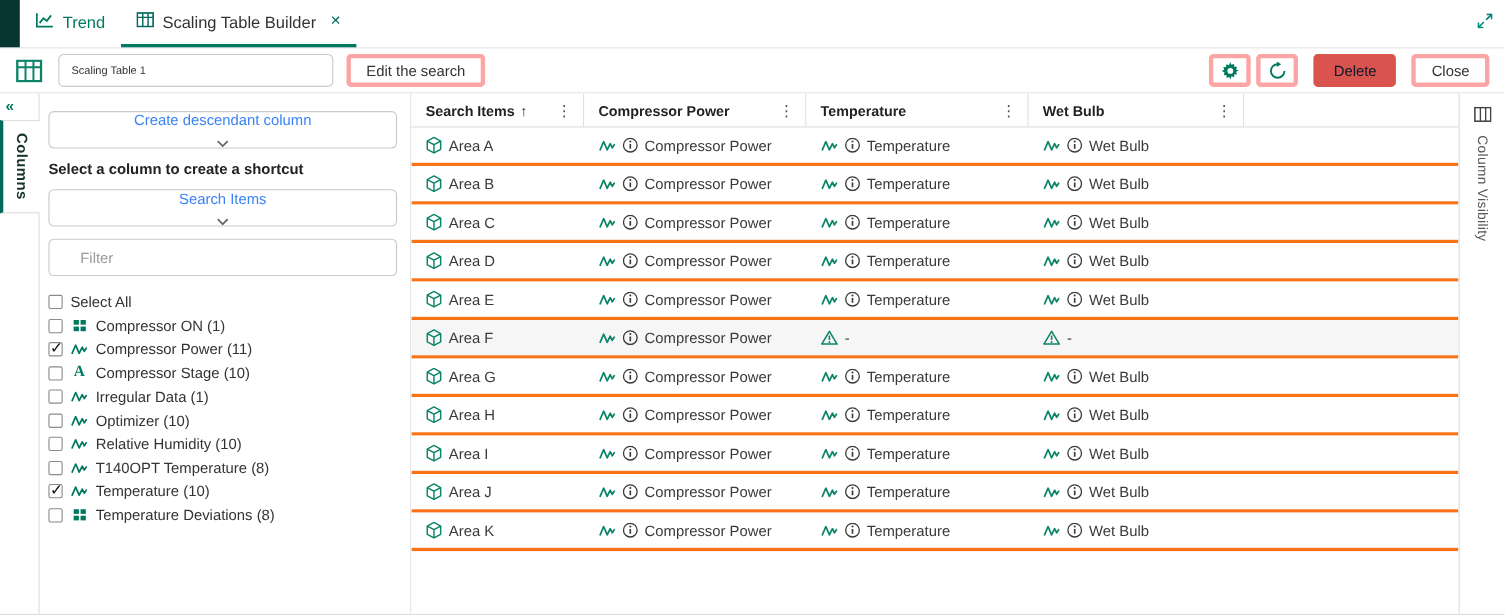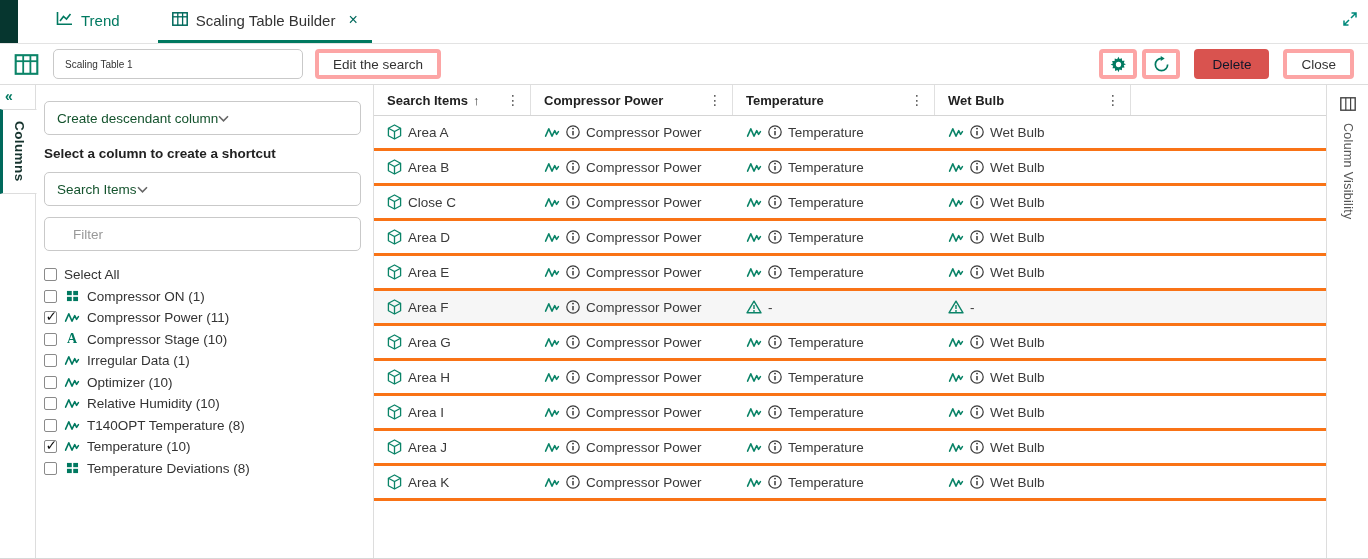--- a/index.html
+++ b/index.html
@@ -3,21 +3,21 @@
 <meta charset="utf-8">
 <style>
   * { box-sizing: border-box; margin: 0; padding: 0; }
   html,body { background:#fff; }
   body { font-family: "Liberation Sans", "DejaVu Sans", sans-serif; }
   .app { width:1368px; height:559px; background:#fff; overflow:hidden; position:relative; color:#333; font-size:13.5px; border-bottom:1px solid #d8d8d8; }
 
   
   .tabbar { height:44px; display:flex; align-items:stretch; border-bottom:1px solid #e3e3e3; position:relative; background:#fff; }
   .corner-block { width:18px; background:#06362f; flex:none; }
-  .tab { display:flex; align-items:center; gap:8px; padding:0 14px; font-size:15px; cursor:pointer; border-bottom:3px solid transparent;margin-left:24px; }
+  .tab { display:flex; align-items:center; gap:8px; padding:0 14px; font-size:15px; cursor:pointer; border-bottom:3px solid transparent; }
   .tab.trend { color:#007960; }
   .tab.trend .ticon { color:#007960; }
   .tab.active { border-bottom-color:#007960; color:#333; }
   .tab.active .ticon { color:#00695c; }
   .close-x { margin-left:5px; color:#00695c; font-size:16px; line-height:1; cursor:pointer; }
   .expand-btn { position:absolute; right:11px; top:12px; color:#00897b; cursor:pointer; display:flex; }
 
   
   .toolbar { height:41px; display:flex; align-items:center; gap:12px; padding:0 14px; border-bottom:1px solid #ddd; background:#fff; }
   .grid-logo { color:#0b8468; display:flex; margin-right:2px; }
@@ -32,21 +32,21 @@
   .content { display:flex; height:474px; }
 
   
   .left-rail { width:36px; flex:none; position:relative; border-right:1px solid #ddd; background:#fff; }
   .collapse { color:#007960; font-size:14px; font-weight:bold; padding:3px 0 0 5px; cursor:pointer; }
   .side-tab { position:absolute; top:24px; left:0; width:37px; background:#fff; border:1px solid #ddd; border-left:3px solid #00695c; border-right-color:#fff; padding:11px 0; display:flex; justify-content:center; z-index:2; cursor:pointer; }
   .side-tab span { writing-mode:vertical-rl; font-size:13.5px; font-weight:bold; color:#16332d; letter-spacing:0.4px; }
 
   
   .sidebar { width:338px; flex:none; border-right:1px solid #ddd; padding:16px 12px 12px 8px; display:flex; flex-direction:column; gap:11px; background:#fff; }
-  .select { height:34px; border:1px solid #c9c9c9; border-radius:5px; display:flex; align-items:center; padding:0 12px; font-size:13.5px; color:#14532d; background:#fff; cursor:pointer; }
+  .select { height:34px; border:1px solid #c9c9c9; border-radius:5px; display:flex; align-items:center; justify-content:space-between; padding:0 12px; font-size:13.5px; color:#3b82f6; background:#fff; cursor:pointer;flex-direction:column; }
   .chev { color:#666; display:flex; }
   .hint { font-weight:bold; font-size:13.5px; color:#222; }
   .filter-input { height:34px; border:1px solid #c9c9c9; border-radius:5px; padding:0 28px; font-size:13.5px; font-family:inherit; width:100%; outline:none; }
   .filter-input::placeholder { color:#999; }
   .col-list { display:flex; flex-direction:column; gap:2.5px; margin-top:3px; }
   .check-row { display:flex; align-items:center; gap:7px; min-height:19px; font-size:13.5px; color:#333; cursor:pointer; }
   .cb { width:13px; height:13px; border:1px solid #8a8a8a; border-radius:2px; background:#fff; position:relative; flex:none; }
   .cb.on::after { content:"\2713"; position:absolute; left:0.5px; top:-4px; font-size:14px; font-weight:bold; color:#111; }
   .s-icon { color:#007960; width:16px; display:inline-flex; justify-content:center; align-items:center; flex:none; }
   .s-icon.str::after { content:"A"; font-family:"Liberation Serif", serif; font-size:14px; font-weight:bold; color:#007960; }
@@ -434,21 +434,21 @@
         </div>
 
         <div class="trow">
           <div class="tcell">
             <span class="asset-i">
               <svg width="15" height="16" viewBox="0 0 16 17">
                 <path d="M8 1 L14.5 4.5 V12.5 L8 16 L1.5 12.5 V4.5 Z" fill="none" stroke="currentColor" stroke-width="1.4" stroke-linejoin="round"></path>
                 <path d="M1.5 4.5 L8 8 L14.5 4.5 M8 8 V16" fill="none" stroke="currentColor" stroke-width="1.4"></path>
               </svg>
             </span>
-            <span class="cell-text">Close C</span>
+            <span class="cell-text">Area C</span>
           </div>
           <div class="tcell ok">
             <span class="sig">
               <svg width="16" height="11" viewBox="0 0 16 12">
                 <polyline points="1,10 4.5,2 8,10 11,4 13,8 15,5" fill="none" stroke="currentColor" stroke-width="1.7" stroke-linejoin="round" stroke-linecap="round"></polyline>
               </svg>
             </span>
 
             <span class="inf">
               <svg width="14" height="14" viewBox="0 0 14 14">

